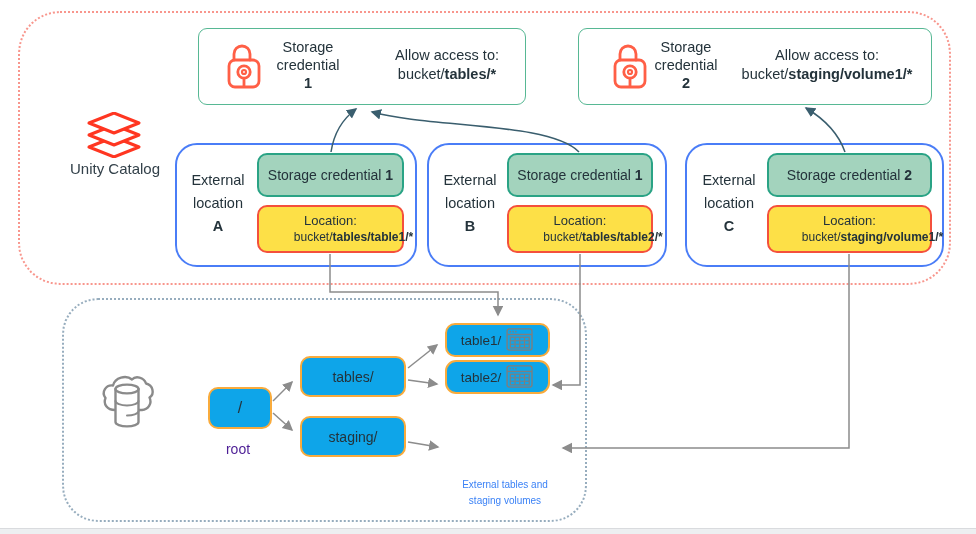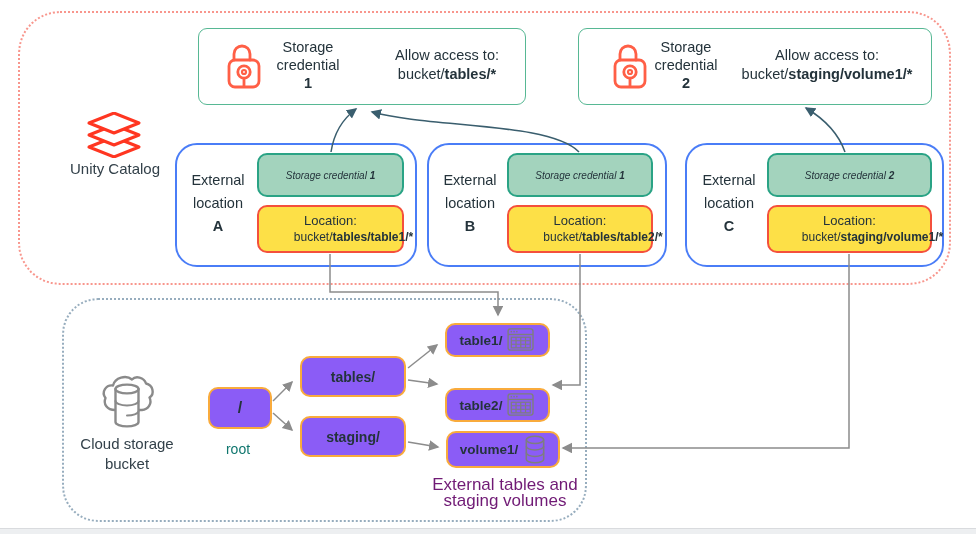--- a/index.html
+++ b/index.html
@@ -10,31 +10,31 @@
   }
   .abs{position:absolute;}
   .center{display:flex;align-items:center;justify-content:center;text-align:center;}
   .col{display:flex;flex-direction:column;align-items:center;justify-content:center;text-align:center;}
 
   .dotted-red{border:2px dotted #f8968d;border-radius:42px;}
   .dotted-blue{border:2px dotted #97adbe;border-radius:36px;}
 
   .cred-card{background:#fff;border:1.5px solid #57b894;border-radius:9px;}
   .loc-card{background:#fff;border:2px solid #4a7df7;border-radius:22px;}
-  .green-chip{background:#a3d3bd;border:2px solid #2aa385;border-radius:10px;font-size:10px;font-style:italic;}
+  .green-chip{background:#a3d3bd;border:2px solid #2aa385;border-radius:10px;font-size:14px;}
   .orange-chip{background:#fde047;border:2px solid #f4503c;border-radius:10px;font-size:13px;line-height:17px;}
-  .node{background:#8b5cf6;border:2px solid #f9ab3c;border-radius:10px;font-size:14px;font-weight:bold;}
+  .node{background:#0ea5e9;border:2px solid #f9ab3c;border-radius:10px;font-size:14px;}
 
   .cred-name{font-size:14.5px;line-height:18px;}
   .allow-text{font-size:14.5px;line-height:19px;}
   .loc-label{font-size:14.5px;line-height:23px;}
   .small-path{font-size:12px;padding-left:46px;}
-  .plain-label{font-size:14px;color:#0f766e;}
+  .plain-label{font-size:14px;color:#4c1d95;}
   .section-label{font-size:15px;line-height:20px;color:#33414a;}
-  .caption{font-size:17px;line-height:16px;color:#701a75;}
+  .caption{font-size:10px;line-height:16px;color:#3b82f6;}
   b{font-weight:bold;}
   svg{display:block;}
   #wires{position:absolute;left:0;top:0;z-index:10;pointer-events:none;}
   .card{z-index:5;}
   .bottom-strip{left:0;top:528px;width:976px;height:6px;background:#edeff1;border-top:1px solid #d9dbde;z-index:2;}
 </style>
 </head>
 <body>
 
 <div id="canvas">
@@ -144,24 +144,20 @@
   <div class="abs" style="left:96px;top:368px;width:62px;height:64px;">
     <svg width="62" height="64" viewBox="0 0 62 64">
       <g stroke="#8a8a8a" stroke-width="2.4" fill="#ffffff" stroke-linecap="round" stroke-linejoin="round">
         <path d="M19 42 C 11 42 7 36 9.5 30 C 5 24 10 16.5 17 17.5 C 19 9.5 30 6.5 36 11.5 C 39.5 7.5 48 9 50 15.5 C 57 17 59 26 53.5 29.5 C 56.5 35.5 52 41.5 46 42 Z"></path>
         <path d="M19.5 21 L19.5 54 A11.5 4.4 0 0 0 42.5 54 L42.5 21"></path>
         <ellipse cx="31" cy="21" rx="11.5" ry="4.4"></ellipse>
         <path d="M19.5 33 A11.5 4.4 0 0 0 42.5 33" fill="none" stroke-width="2"></path>
         <path d="M31 47.5 A11.5 4.4 0 0 0 42.5 43.5" fill="none" stroke-width="2"></path>
       </g>
     </svg>
-  </div>
-  <div class="abs col section-label" style="left:52px;top:434px;width:150px;height:40px;">
-    <span>Cloud storage</span>
-    <span>bucket</span>
   </div>
 
   <div class="abs center node card" style="left:208px;top:387px;width:60px;height:38px;font-size:16px;">
     <span>/</span>
   </div>
   <div class="abs center plain-label" style="left:205px;top:440px;width:66px;height:18px;">
     <span>root</span>
   </div>
 
   <div class="abs center node card" style="left:300px;top:416px;width:102px;height:37px;">
@@ -180,46 +176,33 @@
           <path d="M1 7 H28"></path>
           <rect x="4.5" y="10" width="20.5" height="11.5" stroke-width="1.3"></rect>
           <path d="M9.6 10 V21.5 M14.75 10 V21.5 M19.9 10 V21.5 M4.5 13.8 H25 M4.5 17.6 H25" stroke-width="1.3"></path>
         </g>
         <circle cx="4.5" cy="4" r="0.9" fill="#7e7e7e"></circle>
           <circle cx="7.5" cy="4" r="0.9" fill="#7e7e7e"></circle>
           <circle cx="10.5" cy="4" r="0.9" fill="#7e7e7e"></circle>
       </svg>
     </span>
   </div>
-  <div class="abs center node card" style="left:445px;top:388px;width:101px;height:30px;gap:5px;">
+  <div class="abs center node card" style="left:445px;top:360px;width:101px;height:30px;gap:5px;border-radius:11px;">
     <span style="font-size:13.5px;">table2/</span>
     <span>
       <svg width="28" height="24" viewBox="0 0 30 26">
         <g fill="none" stroke="#7e7e7e" stroke-width="1.5">
           <rect x="1" y="1" width="27" height="23" rx="2.5"></rect>
           <path d="M1 7 H28"></path>
           <rect x="4.5" y="10" width="20.5" height="11.5" stroke-width="1.3"></rect>
           <path d="M9.6 10 V21.5 M14.75 10 V21.5 M19.9 10 V21.5 M4.5 13.8 H25 M4.5 17.6 H25" stroke-width="1.3"></path>
         </g>
         <circle cx="4.5" cy="4" r="0.9" fill="#7e7e7e"></circle>
           <circle cx="7.5" cy="4" r="0.9" fill="#7e7e7e"></circle>
           <circle cx="10.5" cy="4" r="0.9" fill="#7e7e7e"></circle>
-      </svg>
-    </span>
-  </div>
-  <div class="abs center node card" style="left:446px;top:431px;width:110px;height:33px;gap:6px;">
-    <span style="font-size:13.5px;">volume1/</span>
-    <span>
-      <svg width="22" height="29" viewBox="0 0 22 30">
-        <g fill="none" stroke="#7e7e7e" stroke-width="1.6">
-          <ellipse cx="11" cy="5" rx="9" ry="3.8"></ellipse>
-          <path d="M2 5 V25 a9 3.8 0 0 0 18 0 V5"></path>
-          <path d="M2 11.7 a9 3.8 0 0 0 18 0"></path>
-          <path d="M2 18.4 a9 3.8 0 0 0 18 0"></path>
-        </g>
       </svg>
     </span>
   </div>
 
   <div class="abs col caption" style="left:430px;top:476px;width:150px;height:34px;">
     <span>External tables and</span>
     <span>staging volumes</span>
   </div>
 
   <div class="abs bottom-strip"></div>

